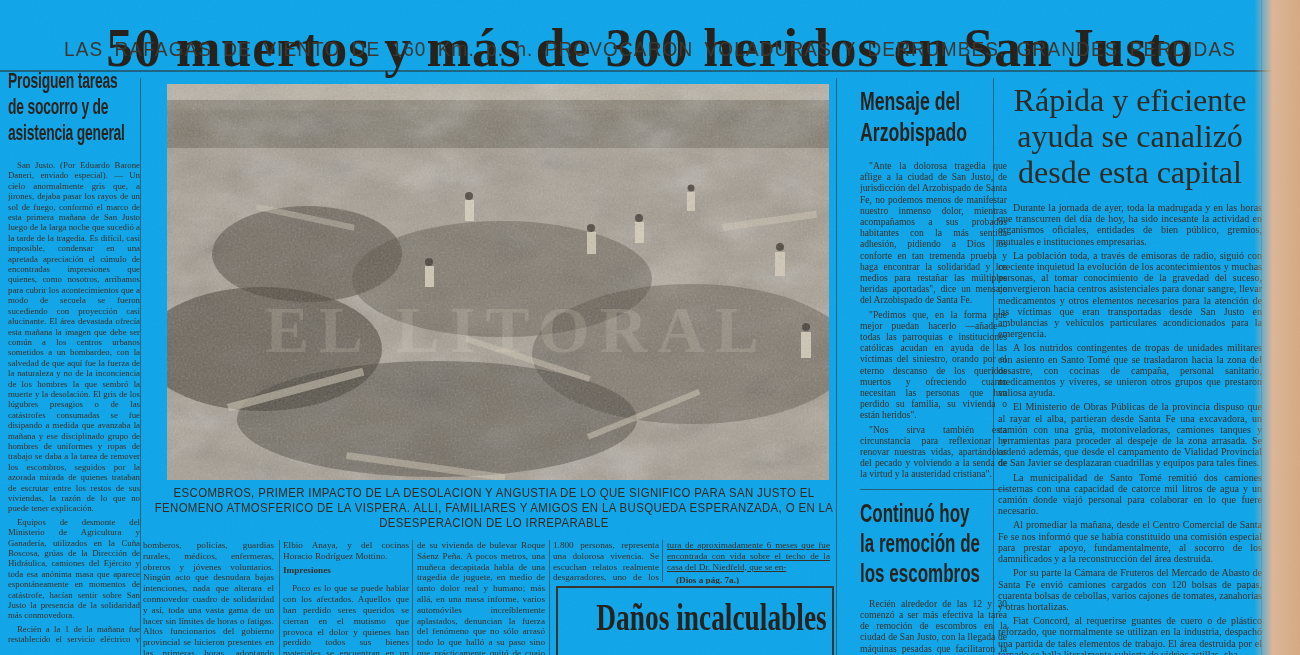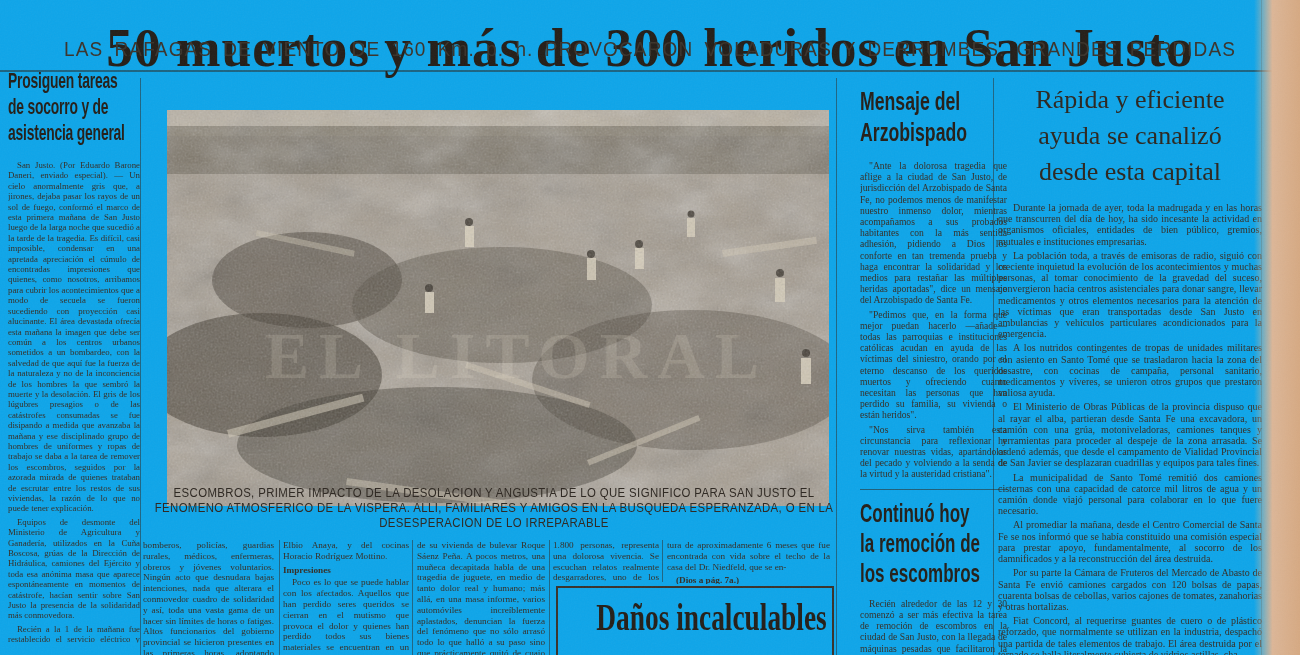--- a/index.html
+++ b/index.html
@@ -15,48 +15,48 @@
   .rule-top{position:absolute;top:70px;left:0;width:1300px;height:2px;background:rgba(40,33,26,.5);}
   
   .body p{margin:0 0 3px;text-indent:9px;text-align:justify;}
   .cond-title{font-family:"Liberation Sans",sans-serif;font-weight:700;color:#241e18;
     white-space:pre-line;transform-origin:0 0;margin:0;}
   
   .col-left{position:absolute;left:8px;top:68px;width:132px;height:575px;overflow:hidden;}
   .col-left .cond-title{width:210px;font-size:22px;line-height:26px;letter-spacing:-.3px;transform:scaleX(.63);}
   .col-left .body{margin-top:14px;font-size:8.8px;line-height:10.4px;}
   
-  .photo{position:absolute;left:167px;top:84px;width:710px;height:396px;overflow:hidden;margin-top:26px;}
+  .photo{position:absolute;left:167px;top:84px;width:710px;height:396px;overflow:hidden;}
   .photo svg{display:block;}
   .caption{position:absolute;left:134px;top:486px;width:720px;text-align:center;
     font-family:"Liberation Sans",sans-serif;font-size:12px;line-height:15px;letter-spacing:.4px;
     color:#2d2721;transform:scaleX(.95);transform-origin:center top;}
   
   .bcol{position:absolute;top:540px;height:115px;overflow:hidden;font-size:9.2px;line-height:10.8px;}
   #bcol1{left:143px;width:131px;}
   #bcol2{left:283px;width:126px;}
   #bcol3{left:417px;width:128px;}
   #bcol4{left:553px;width:106px;height:44px;}
-  #bcol5{left:667px;width:163px;height:44px;}
-  .bcol .subhead{font-weight:700;margin:3px 0 2px;text-indent:0;}
+  #bcol5{left:667px;width:163px;height:44px;text-decoration:underline;}
+  .bcol .subhead{font-weight:700;margin:3px 0 8px;text-indent:0;}
   .jump-line{text-align:right;font-weight:700;margin-top:2px;}
   
   .danos-box{position:absolute;left:556px;top:586px;width:274px;height:69px;
     border:2px solid #39322a;overflow:hidden;background:rgba(0,0,0,0);}
   .danos-title{font-family:"Liberation Serif",serif;font-weight:700;font-size:38px;color:#241e18;
     text-align:center;white-space:nowrap;transform:scaleX(.72);transform-origin:center top;margin-top:7px;}
   
   .col-arz{position:absolute;left:860px;top:86px;width:147px;height:569px;overflow:hidden;}
   .col-arz .cond-title{width:216px;font-size:26px;line-height:31px;transform:scaleX(.68);}
   .col-arz .body{margin-top:12px;font-size:9.6px;line-height:11.2px;}
   .sec-rule{border:none;border-top:1.5px solid rgba(45,38,30,.55);margin:9px 0 8px;}
   .col-arz .cond-title.second{font-size:25px;line-height:30px;}
   
   .col-cap{position:absolute;left:998px;top:82px;width:264px;height:573px;overflow:hidden;}
-  .cap-title{font-family:"Liberation Serif",serif;font-weight:400;font-size:26px;line-height:36px;
+  .cap-title{font-family:"Liberation Serif",serif;font-weight:400;font-size:32px;line-height:36px;
     text-align:center;color:#2c261f;white-space:pre-line;margin:0 0 12px;}
   .col-cap .body{font-size:10px;line-height:11.2px;}
   .col-cap .body p{text-indent:15px;margin-bottom:3px;}
   
   .vrule{position:absolute;width:1px;background:rgba(45,38,30,.5);}
   
   .page-edge{position:absolute;right:0;top:0;width:46px;height:655px;
     background:linear-gradient(to right,rgba(217,173,140,0) 0%,#dcb697 40%,#d6a982 100%);}
   .page-edge-line{position:absolute;right:38px;top:0;width:1px;height:655px;background:rgba(90,60,35,.18);}
   

